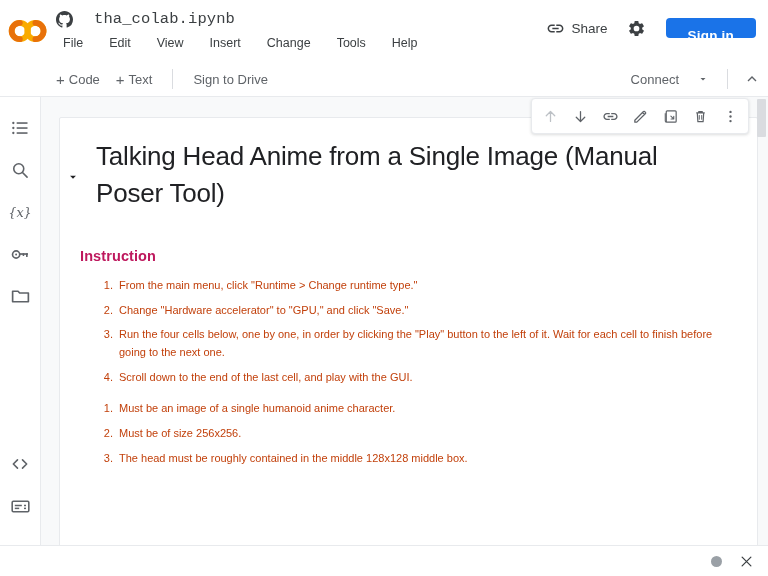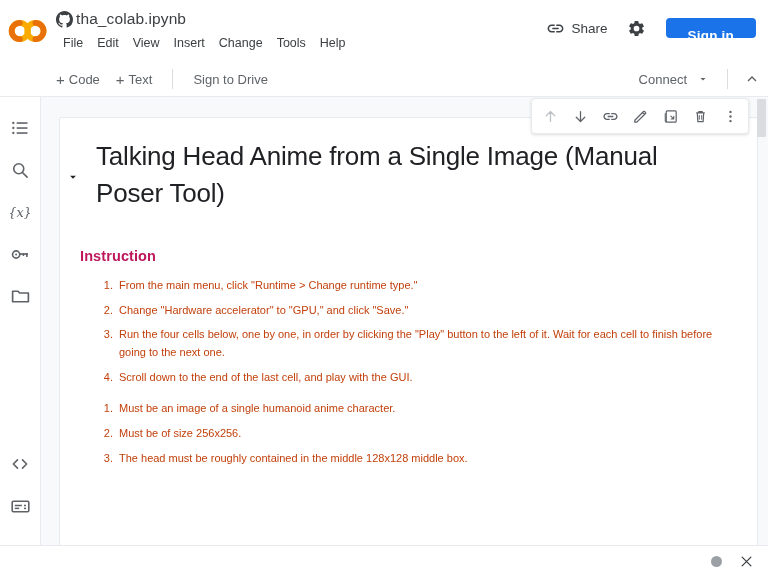--- a/index.html
+++ b/index.html
@@ -46,34 +46,35 @@
   .title-block {
     flex: 1 1 auto;
     display: flex;
     flex-direction: column;
     padding-top: 7px;
     min-width: 0;
   }
   .file-row {
     display: flex;
     align-items: center;
-    gap: 3px;
+    gap: 21px;
     height: 24px;
+    font-family: Liberation Mono, monospace;
   }
   .gh-icon { width: 17px; height: 17px; display:block; }
   .file-name {
     font-size: 15.5px;
     color: #3c4043;
     letter-spacing: 0.1px;
     white-space: nowrap;
   }
   .menu-row {
     display: flex;
     align-items: center;
-    gap: 0px;
+    gap: 12px;
     margin-top: 2px;
     margin-left: 0px;
   }
   .menu-item {
     font-size: 12.5px;
     color: #3c4043;
     padding: 3px 7px;
     border-radius: 3px;
     cursor: pointer;
     white-space: nowrap;
@@ -150,21 +151,21 @@
   .tb-sep {
     width: 1px;
     height: 20px;
     background: #dadce0;
     margin: 0 12px;
   }
   .tb-spacer { flex: 1 1 auto; }
   .connect-btn {
     display: flex;
     align-items: center;
-    gap: 10px;
+    gap: 18px;
     font-size: 13px;
     color: #5f6368;
     padding: 4px 8px;
     border-radius: 4px;
     cursor: pointer;
   }
   .tb-sep2 {
     width: 1px;
     height: 20px;
     background: #dadce0;

